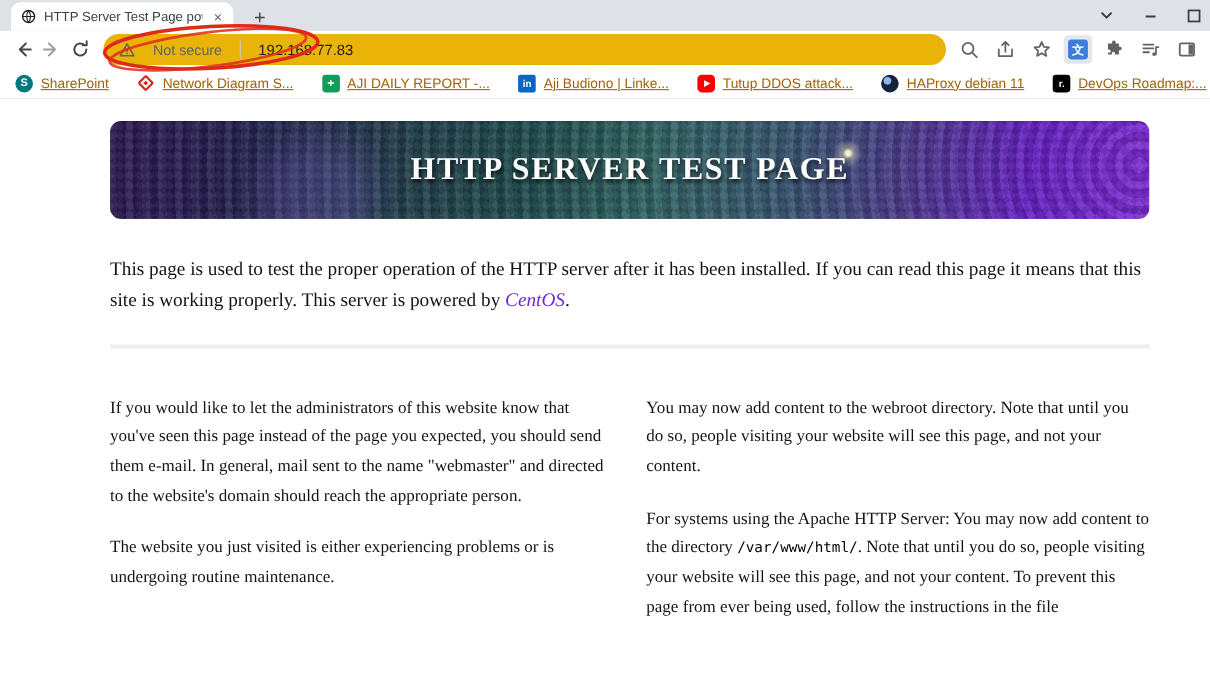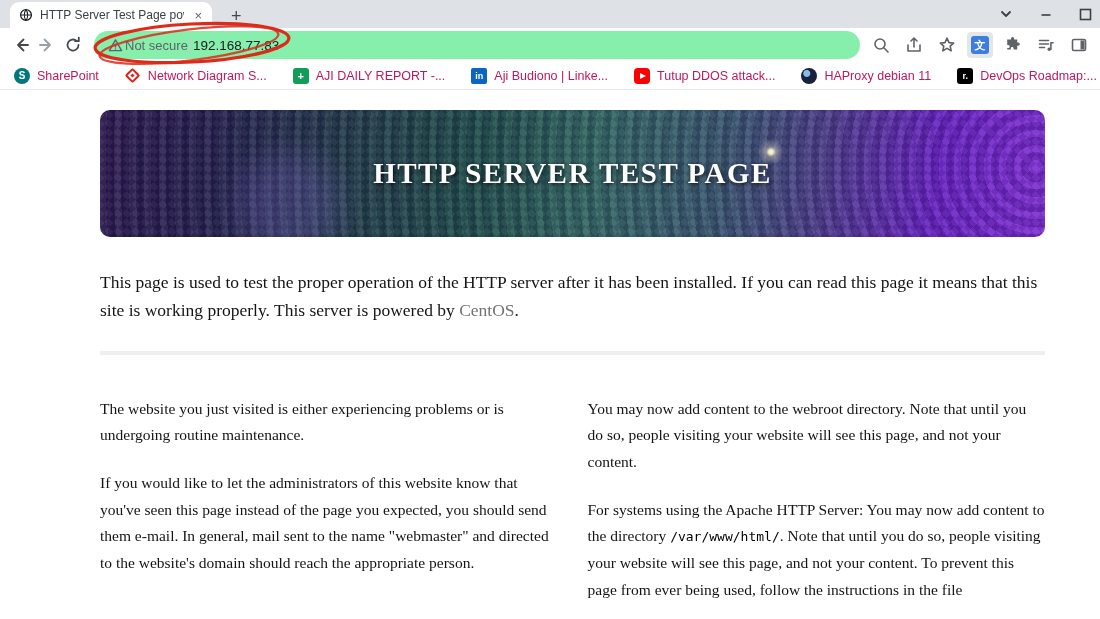--- a/index.html
+++ b/index.html
@@ -18,40 +18,40 @@
   .tab-favicon { width:14px; height:14px; flex:0 0 auto; }
   .tab-title { flex:1; font-size:12px; color:#3c4043; white-space:nowrap; overflow:hidden; }
   .tab-close { font-size:13px; color:#5f6368; padding:0 3px; cursor:default; }
   .newtab-btn { margin-left:13px; margin-bottom:3px; font-size:18px; line-height:18px; color:#45484b; padding:0 6px; }
   .win-controls { position:absolute; right:0; top:0; height:28px; display:flex; align-items:center; gap:26px; padding-right:8px; }
   .win-controls svg { display:block; }
 
   .toolbar { height:34px; background:#fff; display:flex; align-items:center; padding:0 6px 0 8px; }
   .nav-btn { width:26px; height:26px; display:flex; align-items:center; justify-content:center; flex:0 0 auto; }
   .omnibox {
-    flex:1; height:28px; background:#86efac; border-radius:14px;
-    display:flex; align-items:center; gap:2px; padding:0 14px; margin:0 8px; min-width:0;
+    flex:1; height:28px; background:#eab308; border-radius:14px;
+    display:flex; align-items:center; gap:16px; padding:0 14px; margin:0 8px; min-width:0;
   }
   .sec-label { font-size:13px; color:#5f6368; white-space:nowrap; }
   .omni-divider { width:1px; height:16px; background:#c6cacd; }
   .omni-url { font-size:13.5px; color:#202124; white-space:nowrap; }
   .tool-icons { display:flex; align-items:center; gap:7px; padding-right:2px; }
   .tool-btn { width:26px; height:26px; display:flex; align-items:center; justify-content:center; flex:0 0 auto; }
   .translate-wrap { background:#e4e7ea; border-radius:4px; }
   .translate-badge {
     width:18px; height:18px; background:#3e7de0; border-radius:3px; color:#fff;
     font-size:11px; display:flex; align-items:center; justify-content:center; font-weight:bold;
   }
 
   .bookmarksbar {
     height:28px; background:#fff; border-bottom:1px solid #e8eaed;
     display:flex; align-items:center; padding:0 14px; gap:26px;
   }
   .bm { display:flex; align-items:center; gap:7px; white-space:nowrap; }
-  .bm-label { font-size:12.5px; color:#be185d; }
+  .bm-label { font-size:12.5px; color:#a16207;text-decoration:underline; }
   .fav {
     width:16px; height:16px; border-radius:3px; display:flex; align-items:center;
     justify-content:center; color:#fff; font-size:9px; font-weight:bold; flex:0 0 auto;
   }
   .fav-sharepoint { border-radius:50%; background:#03787c; font-size:10px; }
   .fav-diagram { background:transparent; }
   .fav-diagram .diamond { width:11px; height:11px; background:#d8261c; transform:rotate(45deg); border-radius:2px;
     box-shadow:inset 0 0 0 2px #d8261c, inset 0 0 0 4px #fff; }
   .fav-sheets { background:#0f9d58; font-size:11px; }
   .fav-linkedin { background:#0a66c2; font-size:9px; border-radius:2px;text-align:right; }
@@ -60,36 +60,36 @@
   .fav-haproxy { border-radius:50%; background:radial-gradient(circle at 36% 34%, #8db9e8 0 3px, #16223e 4px); }
   .fav-roadmap { background:#000; border-radius:3px; font-size:9px; }
 
   
   .annotation { position:absolute; left:86px; top:16px; width:212px; height:54px; pointer-events:none; z-index:60; }
 
   
   .page { background:#fff; height:529px; overflow:hidden; }
   .container { width:945px; margin-left:100px; font-family:"Liberation Serif", serif; color:#141414; }
   .banner {
-    height:127px; margin-top:20px; border-radius:10px; position:relative; overflow:hidden;
+    height:89px; margin-top:20px; border-radius:10px; position:relative; overflow:hidden;
     background:
       radial-gradient(circle at 71% 33%, rgba(255,250,205,0.95) 0 2px, rgba(255,250,205,0.35) 5px, transparent 13px),
       radial-gradient(circle at 20% 75%, rgba(160,120,255,0.18) 0 30px, transparent 70px),
       repeating-radial-gradient(circle at 99% 45%, rgba(255,255,255,0.05) 0 7px, rgba(15,8,40,0.13) 7px 15px),
       repeating-conic-gradient(from 45deg, rgba(255,255,255,0.055) 0deg 90deg, rgba(0,0,0,0.07) 90deg 180deg),
       linear-gradient(97deg, #2c1850 0%, #241f4e 12%, #203c48 28%, #1d4a49 40%, #2f6360 52%, #37536e 66%, #4a3a88 76%, #651fc0 88%, #7b2ad1 100%);
     background-size:auto, auto, auto, 9px 9px, auto;
   }
   .banner-title {
     position:absolute; inset:0; display:flex; align-items:center; justify-content:center;
     font-size:29px; font-weight:bold; color:#fdfdfd; letter-spacing:1.5px;
     text-shadow:1px 2px 4px rgba(0,0,0,0.7); font-family:"Liberation Serif", serif;
   }
   .intro { margin-top:31px; font-size:17.5px; line-height:1.62; }
-  .intro a { color:#737373; text-decoration:none; }
+  .intro a { color:#6d28d9; text-decoration:none;font-style:italic; }
   .rule { height:4px; background:#eeefef; border:none; margin:26px 0 0 0; }
   .cols { display:grid; grid-template-columns:1fr 1fr; column-gap:30px; margin-top:20px; }
   .cols h2 { font-size:22px; margin:10px 0 0 0; font-weight:bold; font-family:"Liberation Serif", serif; }
   .cols p { font-size:15.5px; line-height:1.72; margin:21px 0 0 0; }
   .code { font-family:"DejaVu Sans Mono", monospace; font-size:13px; color:#000000; }
 
   svg.gicon { stroke:#5f6368; fill:none; stroke-width:1.6; stroke-linecap:round; stroke-linejoin:round; }
 </style>
 </head>
 <body>
@@ -234,22 +234,22 @@
     <div class="banner">
       <div class="banner-title">HTTP SERVER TEST PAGE</div>
     </div>
 
     <p class="intro"><span>This page is used to test the proper operation of the HTTP server after it has been installed. If you can read this page it means that this site is working properly. This server is powered by </span><a href="#">CentOS</a><span>.</span></p>
 
     <hr class="rule">
 
     <div class="cols">
       <div class="col">
+        <p>If you would like to let the administrators of this website know that you've seen this page instead of the page you expected, you should send them e-mail. In general, mail sent to the name "webmaster" and directed to the website's domain should reach the appropriate person.</p>
         <p>The website you just visited is either experiencing problems or is undergoing routine maintenance.</p>
-        <p>If you would like to let the administrators of this website know that you've seen this page instead of the page you expected, you should send them e-mail. In general, mail sent to the name "webmaster" and directed to the website's domain should reach the appropriate person.</p>
 
       </div>
       <div class="col">
         <p>You may now add content to the webroot directory. Note that until you do so, people visiting your website will see this page, and not your content.</p>
         <p><span>For systems using the Apache HTTP Server: You may now add content to the directory </span><span class="code">/var/www/html/</span><span>. Note that until you do so, people visiting your website will see this page, and not your content. To prevent this page from ever being used, follow the instructions in the file </span></p>
 
       </div>
     </div>
   </div>
 </div>

